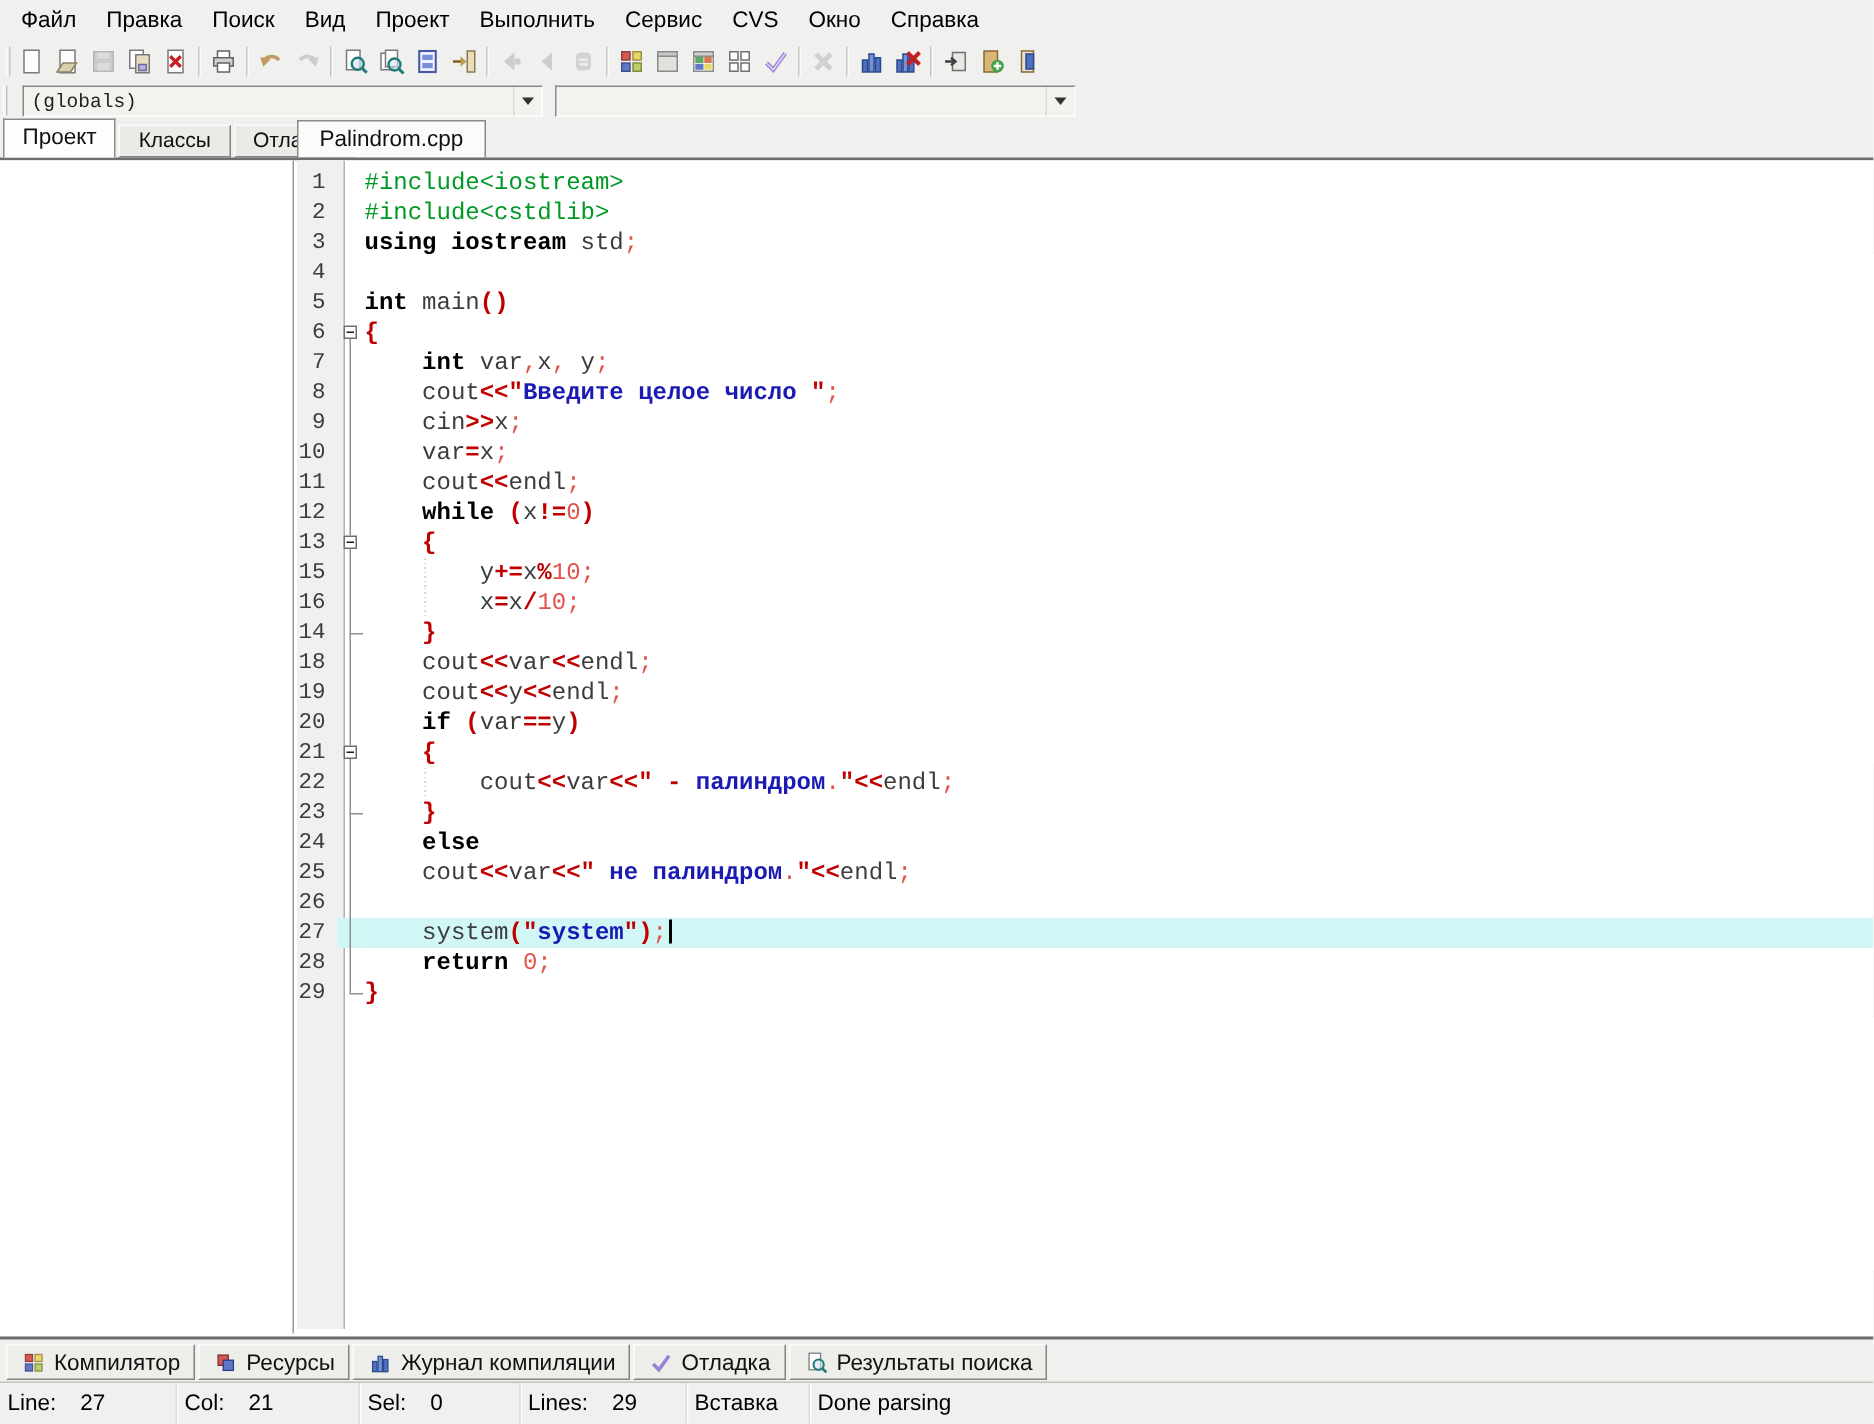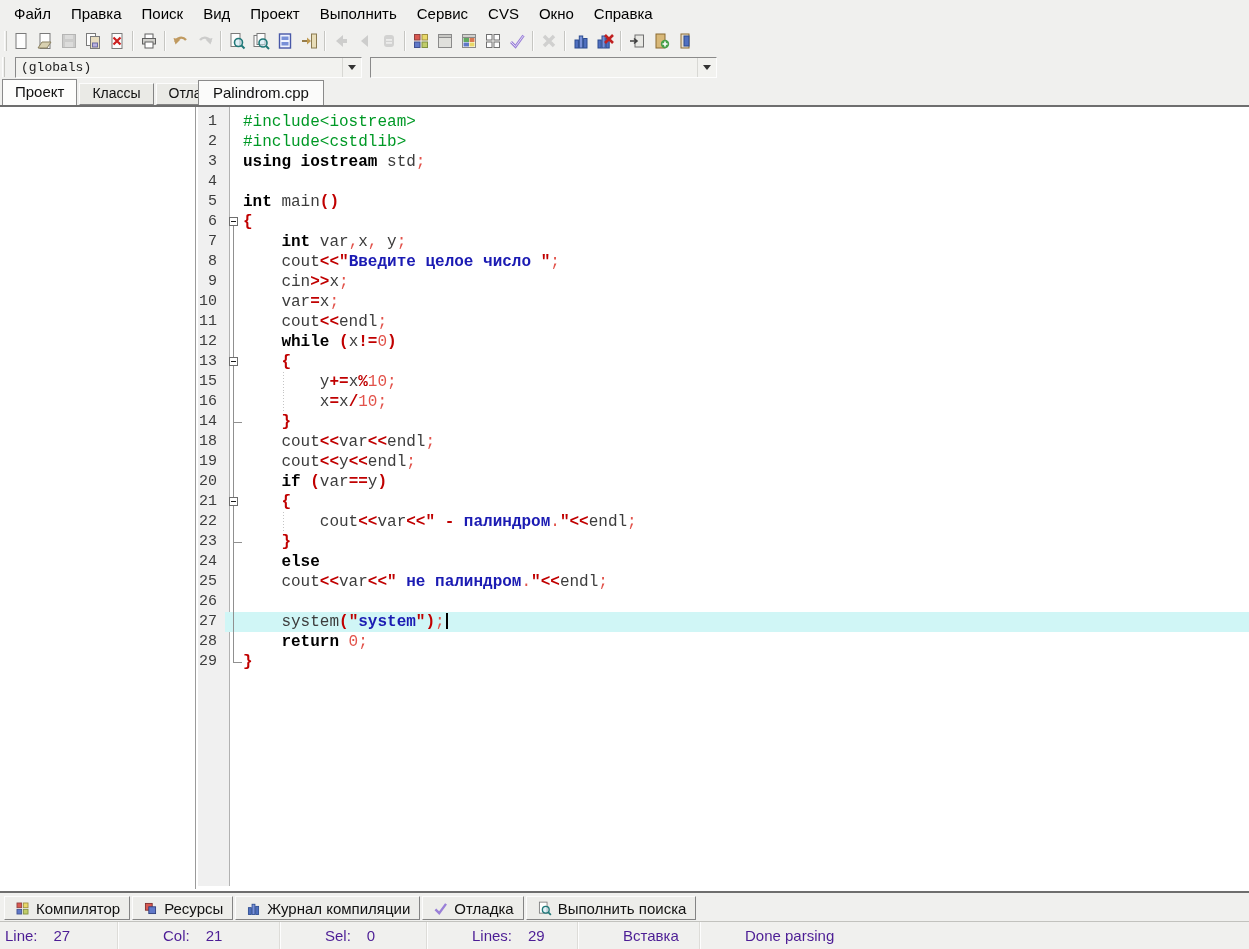--- a/index.html
+++ b/index.html
@@ -86,21 +86,21 @@
   
   .bottomtabs { position:absolute; left:0; top:891px; height:30px; right:0; background:#f0f0ee;
     border-top:2px solid #6e6e6e; display:flex; align-items:flex-start; padding:3px 0 0 2px; }
   .btab { display:flex; align-items:center; gap:5px; height:24px; padding:0 9px;
     background:#ededea; border:1px solid; border-color:#fcfcfc #848484 #848484 #fcfcfc;
     margin-left:2px; font-size:15px; color:#111; }
   .btab svg { width:17px; height:17px; }
 
   
   .statusbar { position:absolute; left:0; top:921px; height:28px; right:0; background:#f0f0ee;
-    border-top:1px solid #c2c2be; display:flex; align-items:center; font-size:15px; color:#4c1d95;gap:40px; }
+    border-top:1px solid #c2c2be; display:flex; align-items:center; font-size:15px; color:#000000; }
   .sb { height:100%; display:flex; align-items:center; padding-left:5px;
     border-right:1px solid #dddcd8; box-shadow:1px 0 0 #fdfdfd; }
   .sb-label { }
   .sb-val { margin-left:16px; }
   .s1{width:118px;} .s2{width:122px;} .s3{width:107px;} .s4{width:111px;}
   .s5{width:82px;} .s6{flex:1; border-right:none; box-shadow:none;}
 </style>
 </head>
 <body>
 
@@ -567,21 +567,21 @@
           <path d="M4 11 L8.5 15.5 L16.5 4.5" fill="none" stroke="#9a80d8" stroke-width="2.8"></path>
         </svg>
         <span>Отладка</span>
       </div>
       <div class="btab">
         <svg viewBox="0 0 20 20">
           <rect x="4" y="2.5" width="9" height="13" fill="#fdfdfd" stroke="#7a7a7a"></rect>
           <circle cx="11.5" cy="11.5" r="4" fill="rgba(200,230,240,.55)" stroke="#207878" stroke-width="1.6"></circle>
           <line x1="14.5" y1="14.5" x2="17.5" y2="17.5" stroke="#207878" stroke-width="2"></line>
         </svg>
-        <span>Выполнить поиска</span>
+        <span>Результаты поиска</span>
       </div>
     </div>
 
   <div class="statusbar">
     <div class="sb s1">
       <span class="sb-label">Line:</span>
       <span class="sb-val">27</span>
     </div>
     <div class="sb s2">
       <span class="sb-label">Col:</span>

